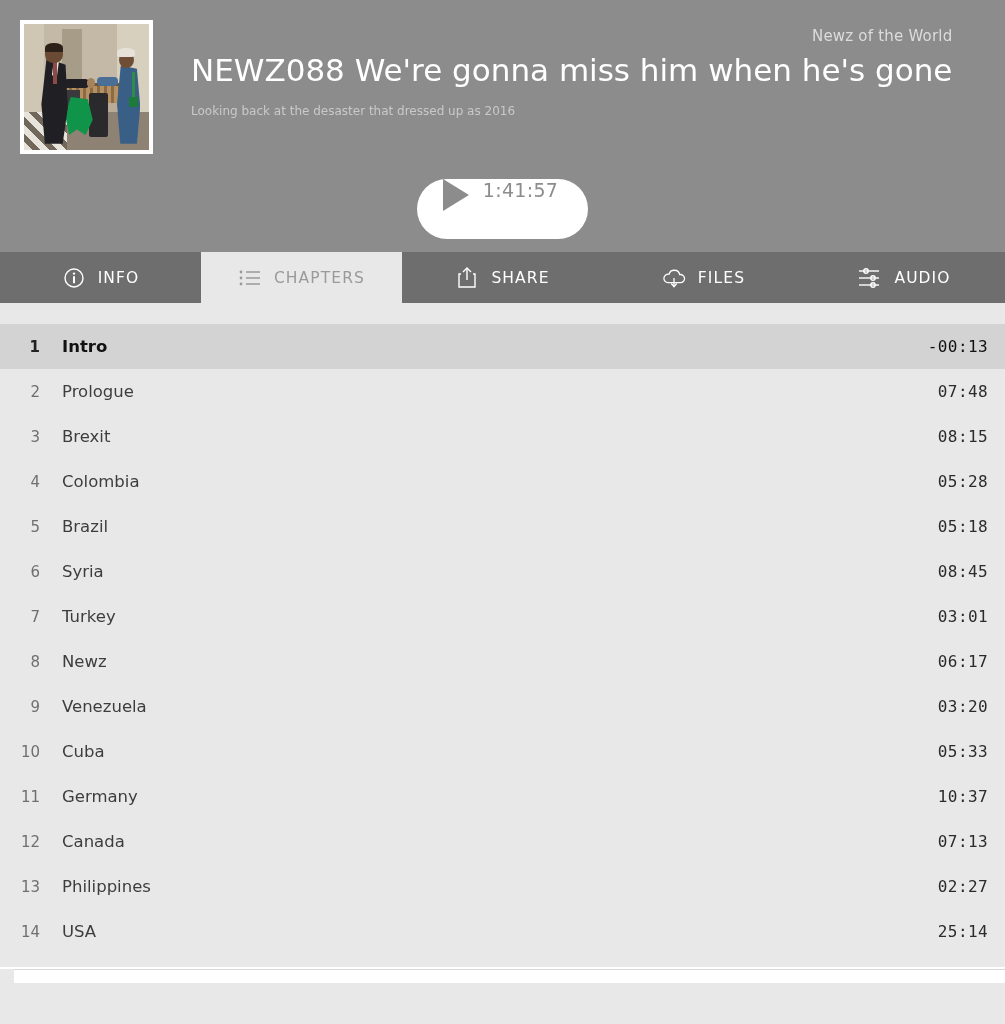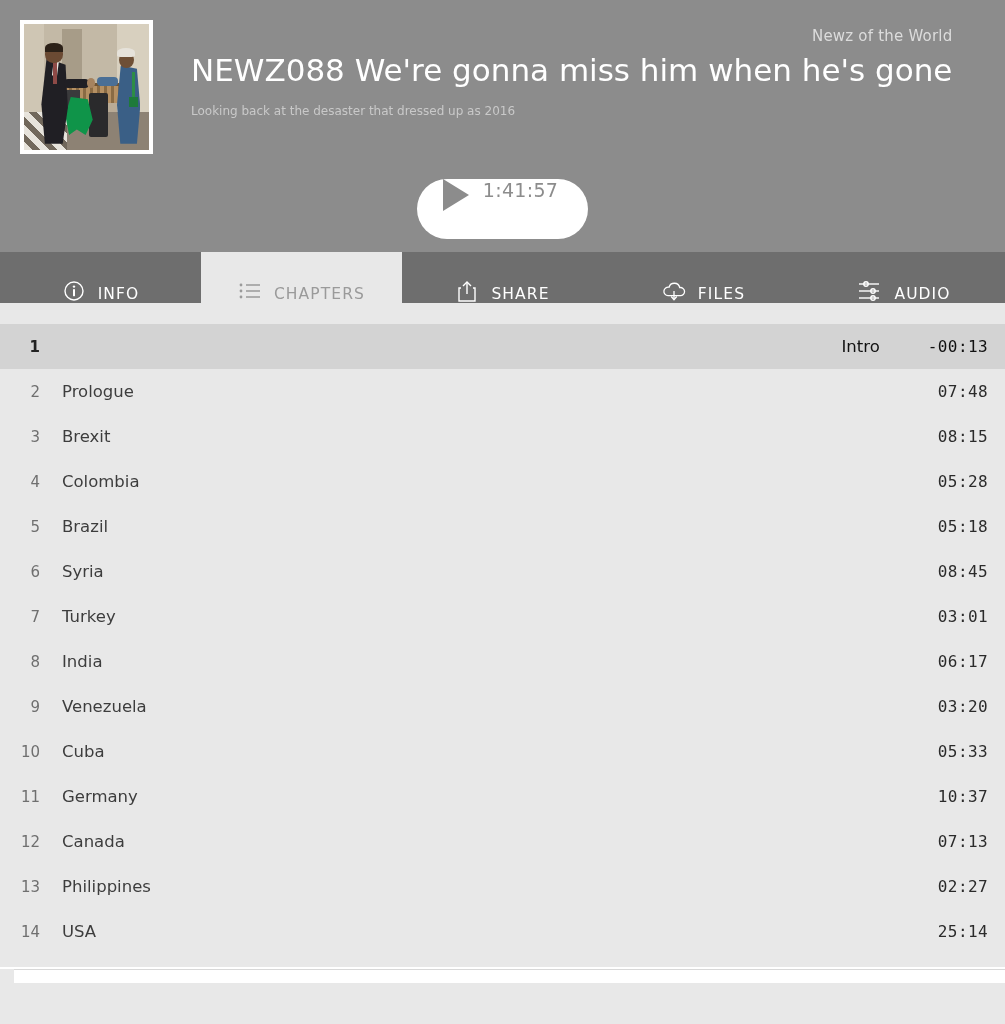--- a/index.html
+++ b/index.html
@@ -97,21 +97,21 @@
   }
   .play-time { font-size: 19px; color: #8c8c8c; letter-spacing: .3px; }
 
   
   .tabbar {
     display: flex; width: 1005px; height: 51px;
     background: #e8e8e8;
   }
   .tab {
     flex: 1 1 0;
-    display: flex; align-items: flex-end; justify-content: center;
+    display: flex; align-items: center; justify-content: center;
     gap: 12px;
     background: #6e6e6e;
     color: #ffffff;
     font-size: 15.5px; letter-spacing: 1.1px;
     cursor: pointer;
     height: 100%;
   }
   .tab.active { background: #e8e8e8; color: #9a9a9a; }
   .tab .ticon { display: flex; align-items: center; justify-content: center; width: 24px; height: 24px; }
   .tab svg { display: block; }
@@ -133,21 +133,21 @@
     width: 30px; text-align: right;
     font-size: 15px; color: #6f6f6f;
     flex: 0 0 auto;
   }
   .chapter-row.current .chapter-num { color: #222222; font-weight: bold; }
   .chapter-title {
     flex: 1 1 auto;
     padding-left: 22px;
     font-size: 16.5px; color: #3d3d3d;
   }
-  .chapter-row.current .chapter-title { color: #111111; font-weight: normal; text-align: right; }
+  .chapter-row.current .chapter-title { color: #111111; font-weight: bold; }
   .chapter-time {
     flex: 0 0 auto;
     font-family: "DejaVu Sans Mono", "Liberation Mono", monospace;
     font-size: 16px; color: #2b2b2b;
     letter-spacing: .4px;
     margin-left: 48px;
   }
   .chapter-row.current .chapter-time { color: #111111; }
 
   .list-bottom-pad { height: 13px; background: #e8e8e8; }
@@ -298,21 +298,21 @@
     <span class="chapter-title">Syria</span>
     <span class="chapter-time">08:45</span>
   </div>
   <div class="chapter-row">
     <span class="chapter-num">7</span>
     <span class="chapter-title">Turkey</span>
     <span class="chapter-time">03:01</span>
   </div>
   <div class="chapter-row">
     <span class="chapter-num">8</span>
-    <span class="chapter-title">India</span>
+    <span class="chapter-title">Newz</span>
     <span class="chapter-time">06:17</span>
   </div>
   <div class="chapter-row">
     <span class="chapter-num">9</span>
     <span class="chapter-title">Venezuela</span>
     <span class="chapter-time">03:20</span>
   </div>
   <div class="chapter-row">
     <span class="chapter-num">10</span>
     <span class="chapter-title">Cuba</span>

